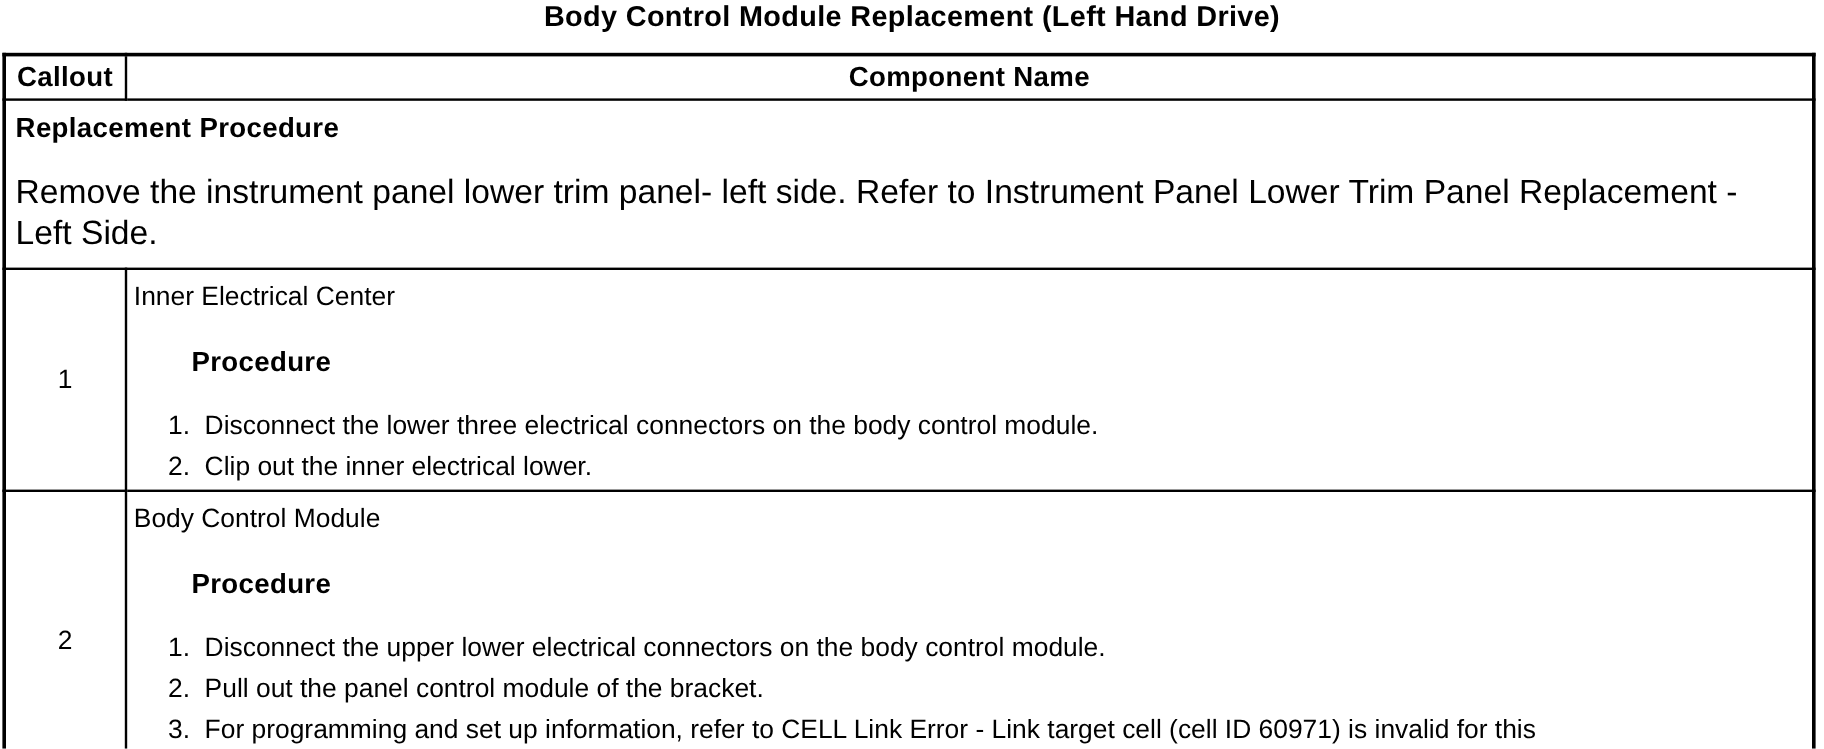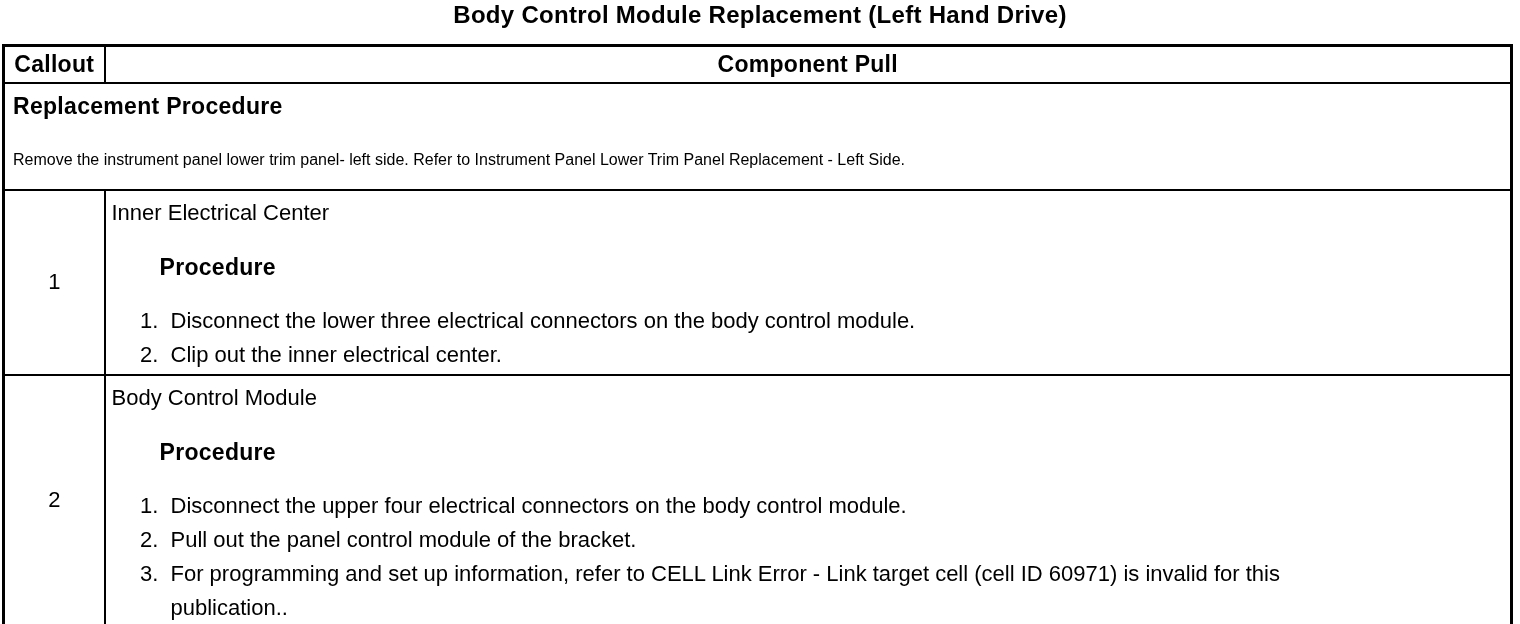--- a/index.html
+++ b/index.html
@@ -54,21 +54,21 @@
   }
   .section-heading {
     margin: 0;
     font-size: 23px;
     font-weight: bold;
     line-height: 34px;
     letter-spacing: 0.3px;
   }
   .preliminary-text {
     margin: 20px 0 12px 0;
-    font-size: 16px;
+    font-size: 28px;
     line-height: 34px;
   }
   td.callout-cell {
     text-align: center;
     vertical-align: middle;
     font-size: 22px;
   }
   td.component-cell {
     padding: 5px 8px 0 6px;
   }
@@ -105,50 +105,50 @@
   <h1 class="doc-title">Body Control Module Replacement (Left Hand Drive)</h1>
 
   <table class="callout-table">
     <colgroup>
       <col class="callout-col">
       <col>
     </colgroup>
     <thead>
       <tr>
         <th>Callout</th>
-        <th>Component Pull</th>
+        <th>Component Name</th>
       </tr>
     </thead>
     <tbody>
       <tr>
         <td class="preliminary-cell" colspan="2">
           <p class="section-heading">Replacement Procedure</p>
           <p class="preliminary-text">Remove the instrument panel lower trim panel- left side. Refer to Instrument Panel Lower Trim Panel Replacement - Left Side.</p>
         </td>
       </tr>
 
       <tr class="component-row-1">
         <td class="callout-cell">1</td>
         <td class="component-cell">
           <p class="component-name">Inner Electrical Center</p>
           <p class="procedure-heading">Procedure</p>
           <ol class="procedure-steps">
             <li>Disconnect the lower three electrical connectors on the body control module.</li>
-            <li>Clip out the inner electrical center.</li>
+            <li>Clip out the inner electrical lower.</li>
           </ol>
         </td>
       </tr>
 
       <tr class="component-row-2">
         <td class="callout-cell">2</td>
         <td class="component-cell">
           <p class="component-name">Body Control Module</p>
           <p class="procedure-heading">Procedure</p>
           <ol class="procedure-steps">
-            <li>Disconnect the upper four electrical connectors on the body control module.</li>
+            <li>Disconnect the upper lower electrical connectors on the body control module.</li>
             <li>Pull out the panel control module of the bracket.</li>
             <li>For programming and set up information, refer to CELL Link Error - Link target cell (cell ID 60971) is invalid for this publication..</li>
           </ol>
         </td>
       </tr>
     </tbody>
   </table>
 </div>
 
 </body></html>

